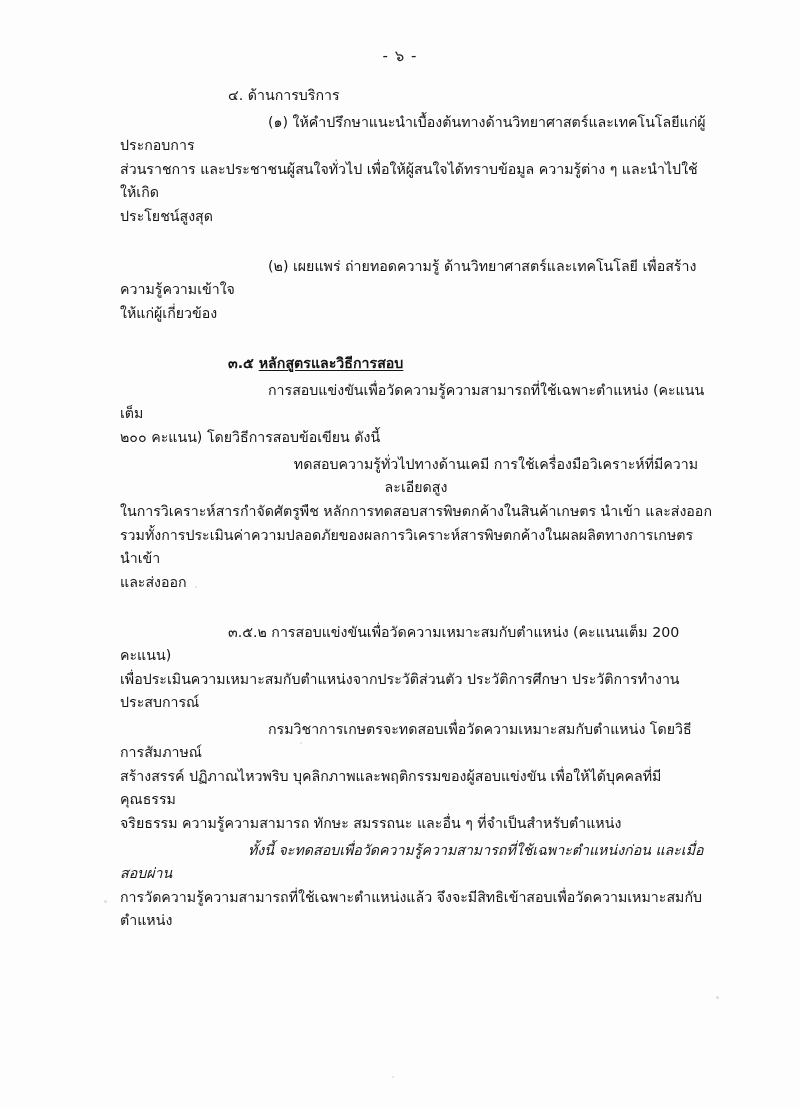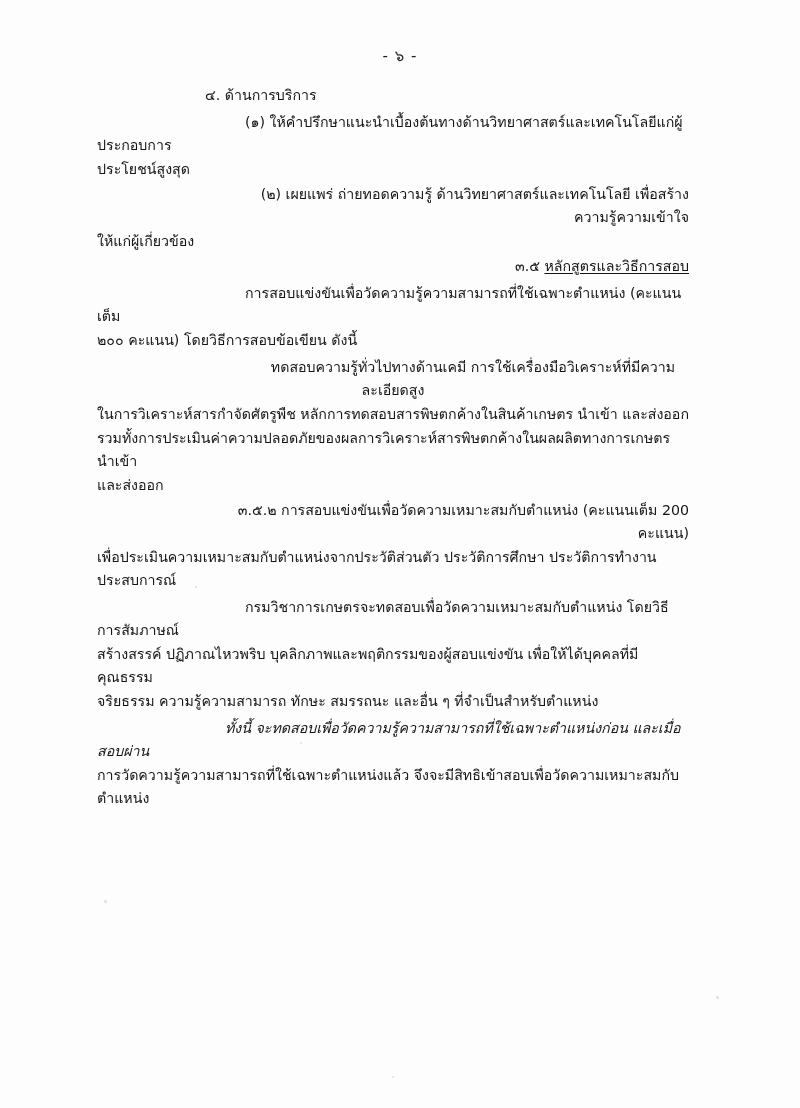--- a/index.html
+++ b/index.html
@@ -35,61 +35,63 @@
     left: 0;
     width: 100%;
     text-align: center;
     font-size: 15px;
     color: #1d1d1d;
     letter-spacing: 1px;
   }
   .content {
     position: absolute;
     top: 84px;
-    left: 97px;
+    left: 120px;
     width: 592px;
     color: #141414;
     font-size: 14.2px;
     line-height: 1.62;
   }
   .para {
     margin: 0 0 1px 0;
     text-align: left;
   }
   .indent-2 { text-indent: 108px; }
   .indent-3 { text-indent: 148px; }
   .indent-4 { text-indent: 160px; text-align: center; }
   .indent-5 { text-indent: 128px; font-style: italic; }
   .no-indent { text-indent: 0; }
-  .gap-top { margin-top: 2px; text-align: right; }
+  .gap-top { margin-top: 27px; }
   .gap-top-sm { margin-top: 4px; }
   .underline {
     text-decoration: underline;
     text-underline-offset: 2px;
   }
   .heading-row {
     text-indent: 108px;
+    font-weight: bold;
   }
   .speck {
     position: absolute;
     background: rgba(0,0,0,0.13);
     border-radius: 50%;
     pointer-events: none;
   }
 </style>
 </head>
 <body>
 
 <div class="page">
 
   <div class="page-number">- ๖ -</div>
 
   <div class="content">
     <p class="para indent-2">๔. ด้านการบริการ</p>
     <p class="para indent-3 gap-top-sm">(๑)  ให้คำปรึกษาแนะนำเบื้องต้นทางด้านวิทยาศาสตร์และเทคโนโลยีแก่ผู้ประกอบการ</p>
+    <p class="para no-indent">ส่วนราชการ  และประชาชนผู้สนใจทั่วไป  เพื่อให้ผู้สนใจได้ทราบข้อมูล  ความรู้ต่าง ๆ  และนำไปใช้ให้เกิด</p>
     <p class="para no-indent">ประโยชน์สูงสุด</p>
     <p class="para indent-3 gap-top">(๒)  เผยแพร่  ถ่ายทอดความรู้  ด้านวิทยาศาสตร์และเทคโนโลยี  เพื่อสร้างความรู้ความเข้าใจ</p>
     <p class="para no-indent">ให้แก่ผู้เกี่ยวข้อง</p>
 
     <p class="para heading-row gap-top"><span>๓.๕  </span><span class="underline">หลักสูตรและวิธีการสอบ</span></p>
 
     <p class="para indent-3 gap-top-sm">การสอบแข่งขันเพื่อวัดความรู้ความสามารถที่ใช้เฉพาะตำแหน่ง (คะแนนเต็ม</p>
     <p class="para no-indent">๒๐๐ คะแนน) โดยวิธีการสอบข้อเขียน  ดังนี้</p>
     <p class="para indent-4 gap-top-sm">ทดสอบความรู้ทั่วไปทางด้านเคมี  การใช้เครื่องมือวิเคราะห์ที่มีความละเอียดสูง</p>
     <p class="para no-indent">ในการวิเคราะห์สารกำจัดศัตรูพืช  หลักการทดสอบสารพิษตกค้างในสินค้าเกษตร  นำเข้า  และส่งออก</p>

